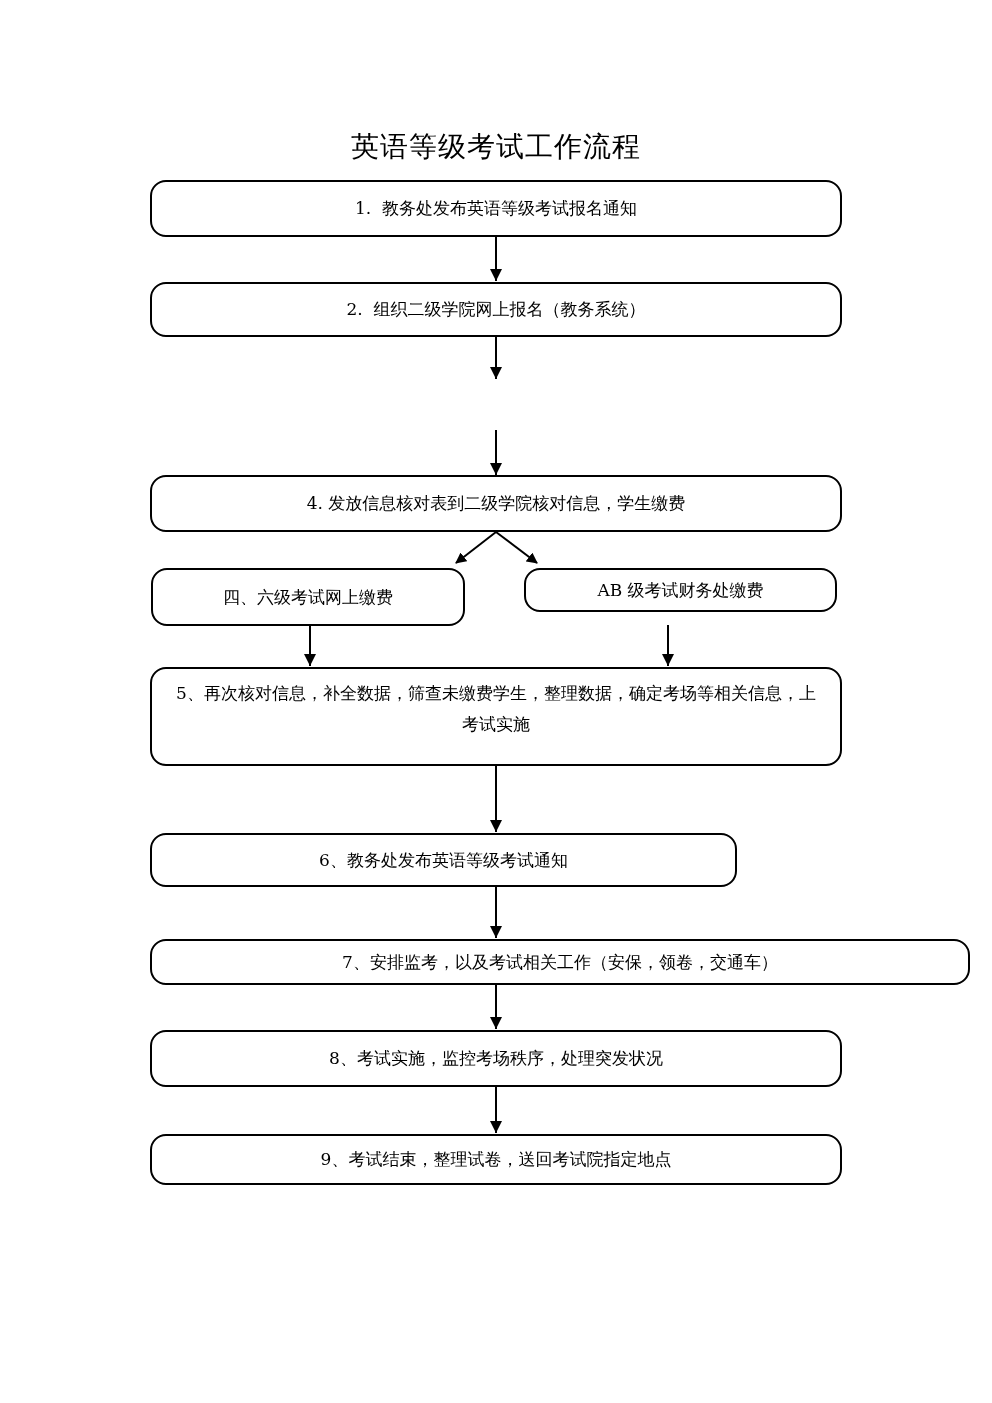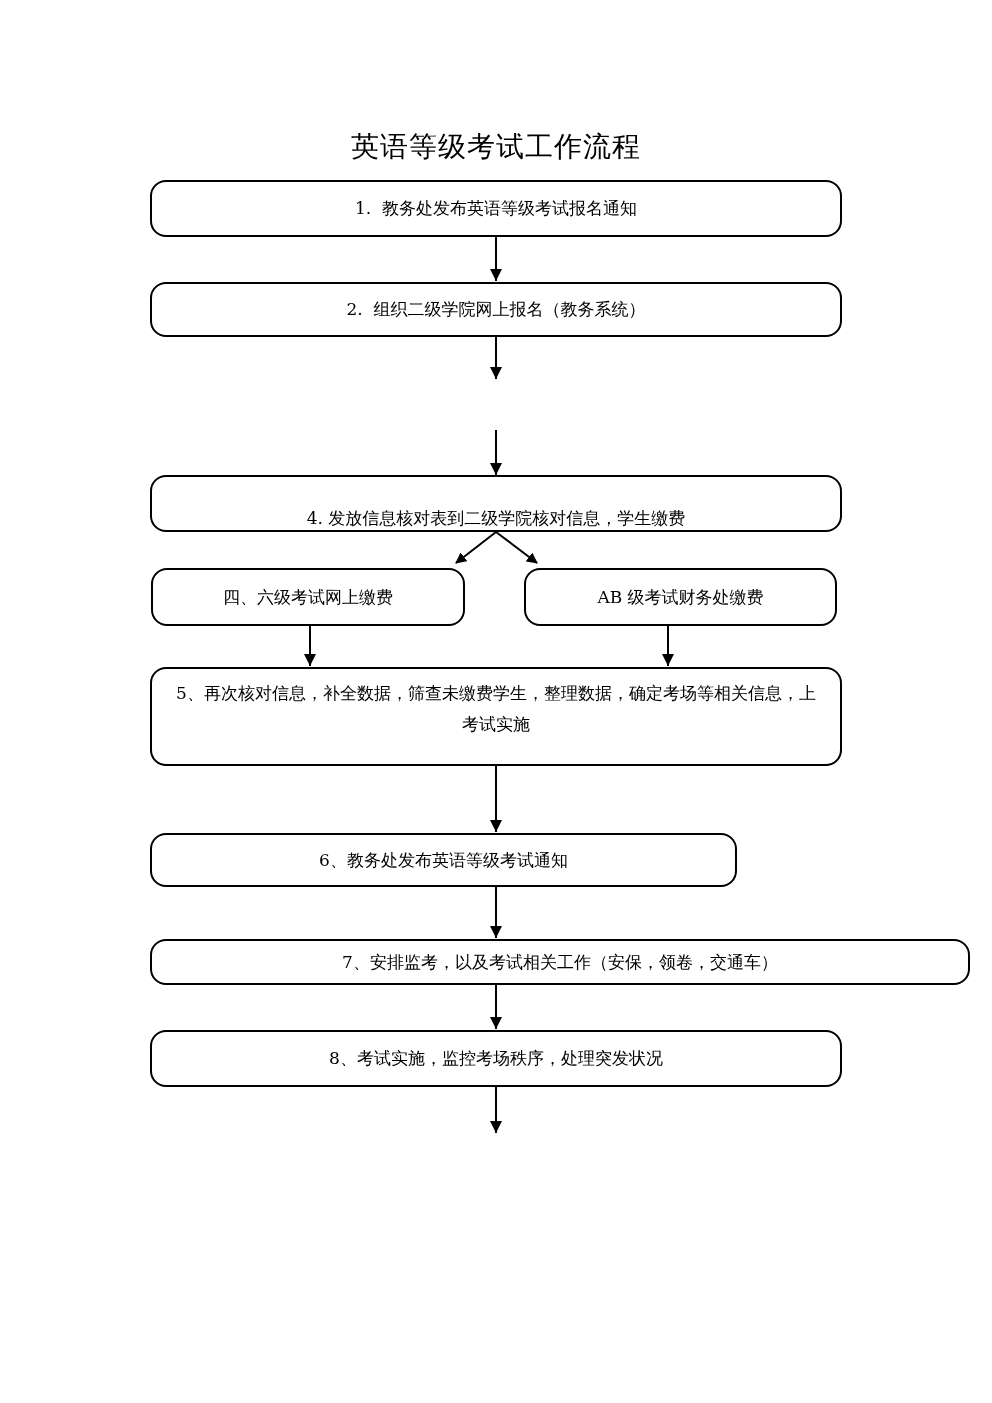--- a/index.html
+++ b/index.html
@@ -85,39 +85,39 @@
   </div>
   <div class="varrow" style="left:495px; top:237px; height:44px;"></div>
 
   <div class="node" style="left:150px; top:282px; width:692px; height:55px;">
     <span class="lbl">2.  组织二级学院网上报名（教务系统）</span>
   </div>
   <div class="varrow" style="left:495px; top:337px; height:42px;"></div>
 
   <div class="varrow" style="left:495px; top:430px; height:45px;"></div>
 
-  <div class="node" style="left:150px; top:475px; width:692px; height:57px;align-items:flex-end;">
+  <div class="node" style="left:150px; top:475px; width:692px; height:57px;">
     <span class="lbl">4. 发放信息核对表到二级学院核对信息，学生缴费</span>
   </div>
 
   <svg class="split" width="140" height="40" viewBox="0 0 140 40">
     <defs>
       <marker id="ah" markerUnits="userSpaceOnUse" markerWidth="12" markerHeight="11" refX="10" refY="5.5" orient="auto">
         <path d="M0,0 L11,5.5 L0,11 Z" fill="#000000"></path>
       </marker>
     </defs>
     <line x1="66" y1="1" x2="26" y2="32" stroke="#000000" stroke-width="2" marker-end="url(#ah)"></line>
     <line x1="66" y1="1" x2="107" y2="32" stroke="#000000" stroke-width="2" marker-end="url(#ah)"></line>
   </svg>
 
   <div class="node" style="left:151px; top:568px; width:314px; height:58px;">
     <span class="lbl">四、六级考试网上缴费</span>
   </div>
 
-  <div class="node" style="left:524px; top:568px; width:313px; height:58px;">
+  <div class="node" style="left:524px; top:568px; width:313px; height:44px;">
     <span class="lbl">AB 级考试财务处缴费</span>
   </div>
 
   <div class="varrow" style="left:309px; top:625px; height:41px;"></div>
   <div class="varrow" style="left:667px; top:625px; height:41px;"></div>
 
   <div class="node multiline" style="left:150px; top:667px; width:692px; height:99px;">
     <span class="lbl">5、再次核对信息，补全数据，筛查未缴费学生，整理数据，确定考场等相关信息，上</span>
     <span class="lbl">考试实施</span>
   </div>
@@ -131,14 +131,17 @@
   <div class="node" style="left:150px; top:939px; width:820px; height:46px;">
     <span class="lbl">7、安排监考，以及考试相关工作（安保，领卷，交通车）</span>
   </div>
   <div class="varrow" style="left:495px; top:985px; height:44px;"></div>
 
   <div class="node" style="left:150px; top:1030px; width:692px; height:57px;">
     <span class="lbl">8、考试实施，监控考场秩序，处理突发状况</span>
   </div>
   <div class="varrow" style="left:495px; top:1087px; height:46px;"></div>
 
+  <div class="node" style="left:150px; top:1134px; width:692px; height:51px;">
+    <span class="lbl">9、考试结束，整理试卷，送回考试院指定地点</span>
+  </div>
 
 </div>
 
 </body></html>

